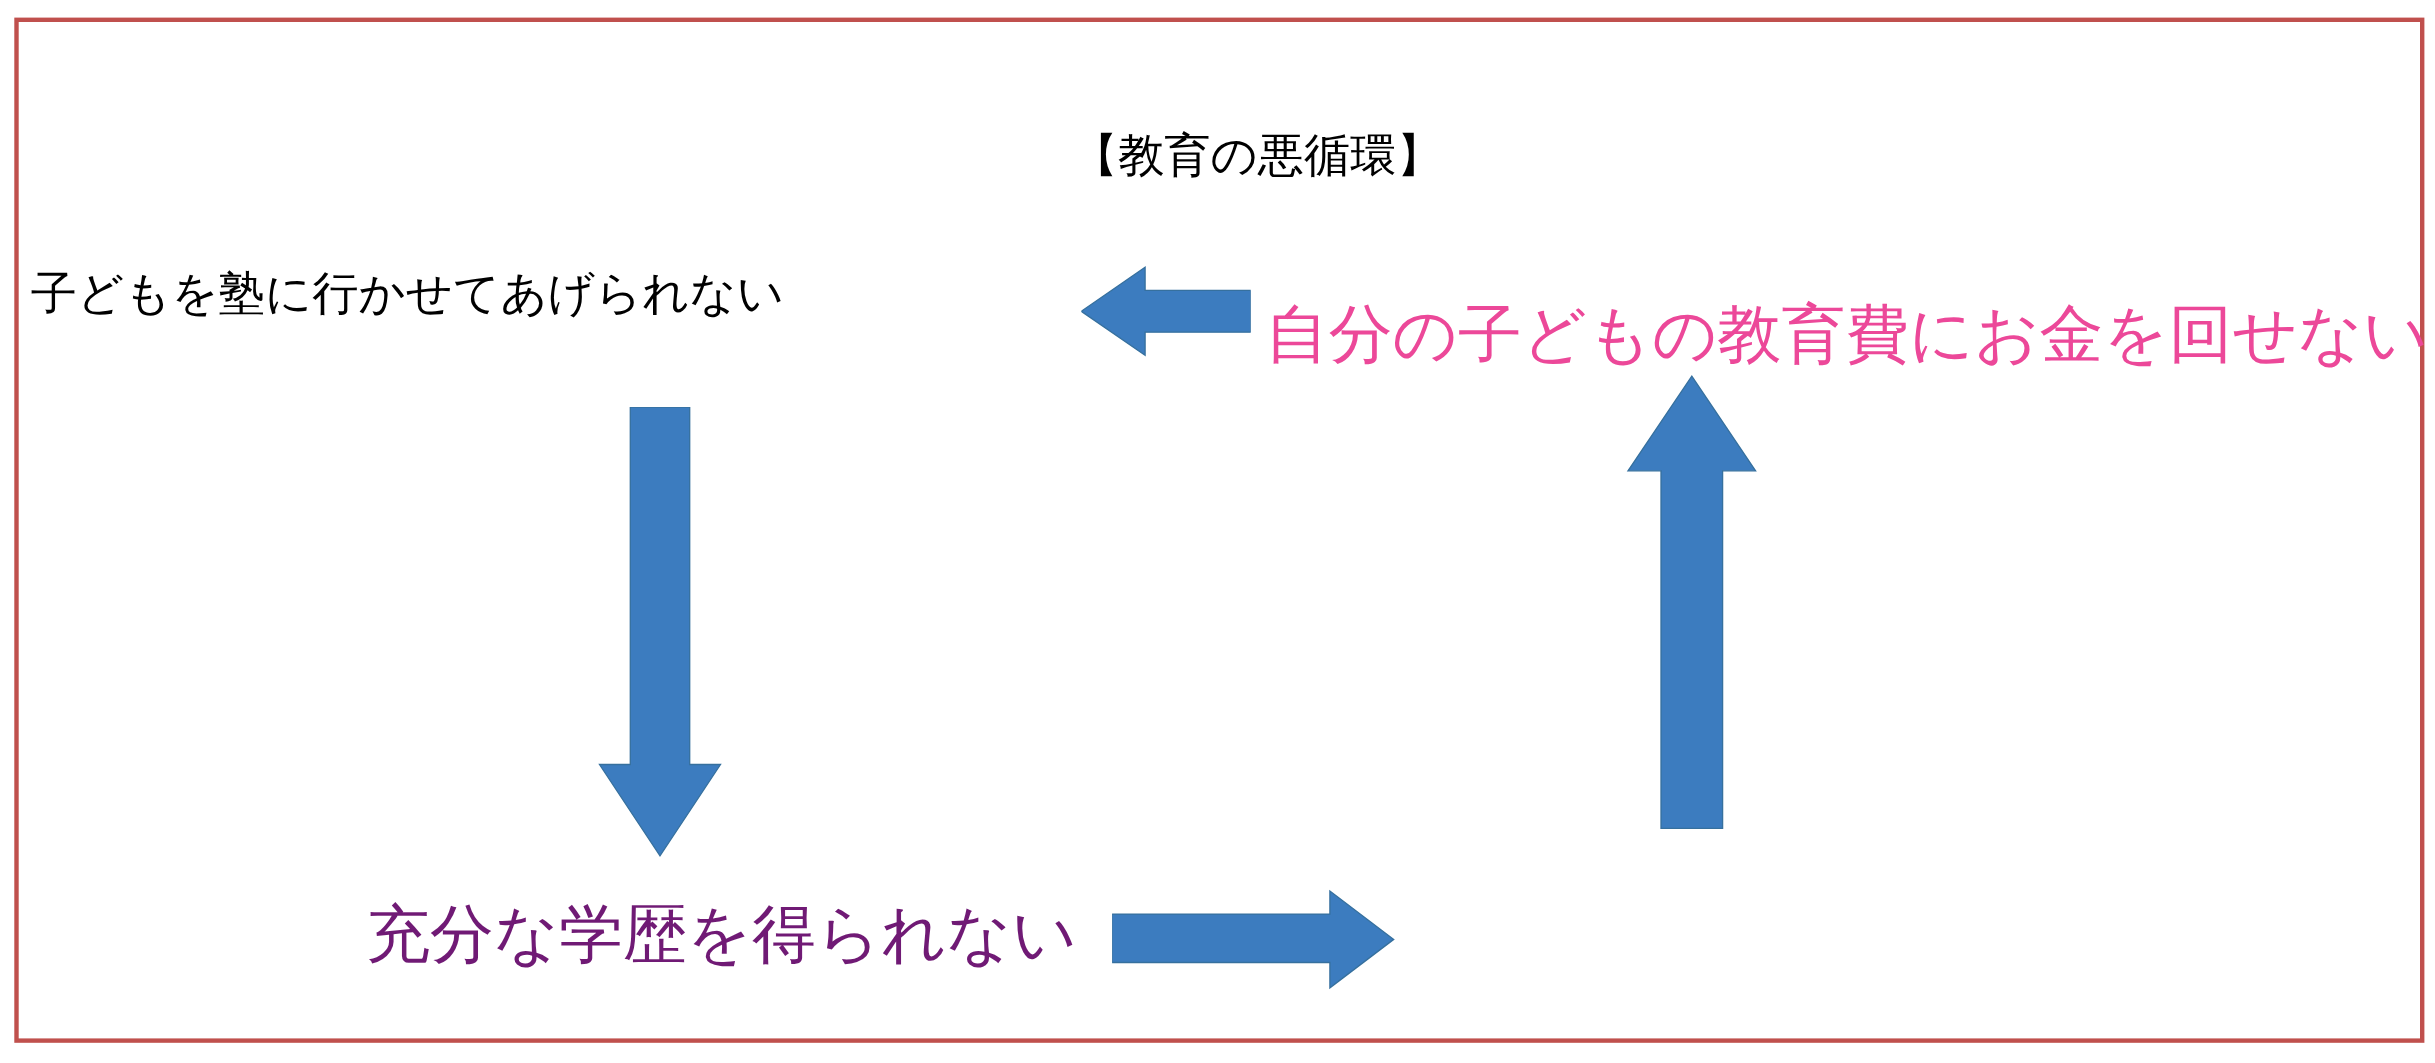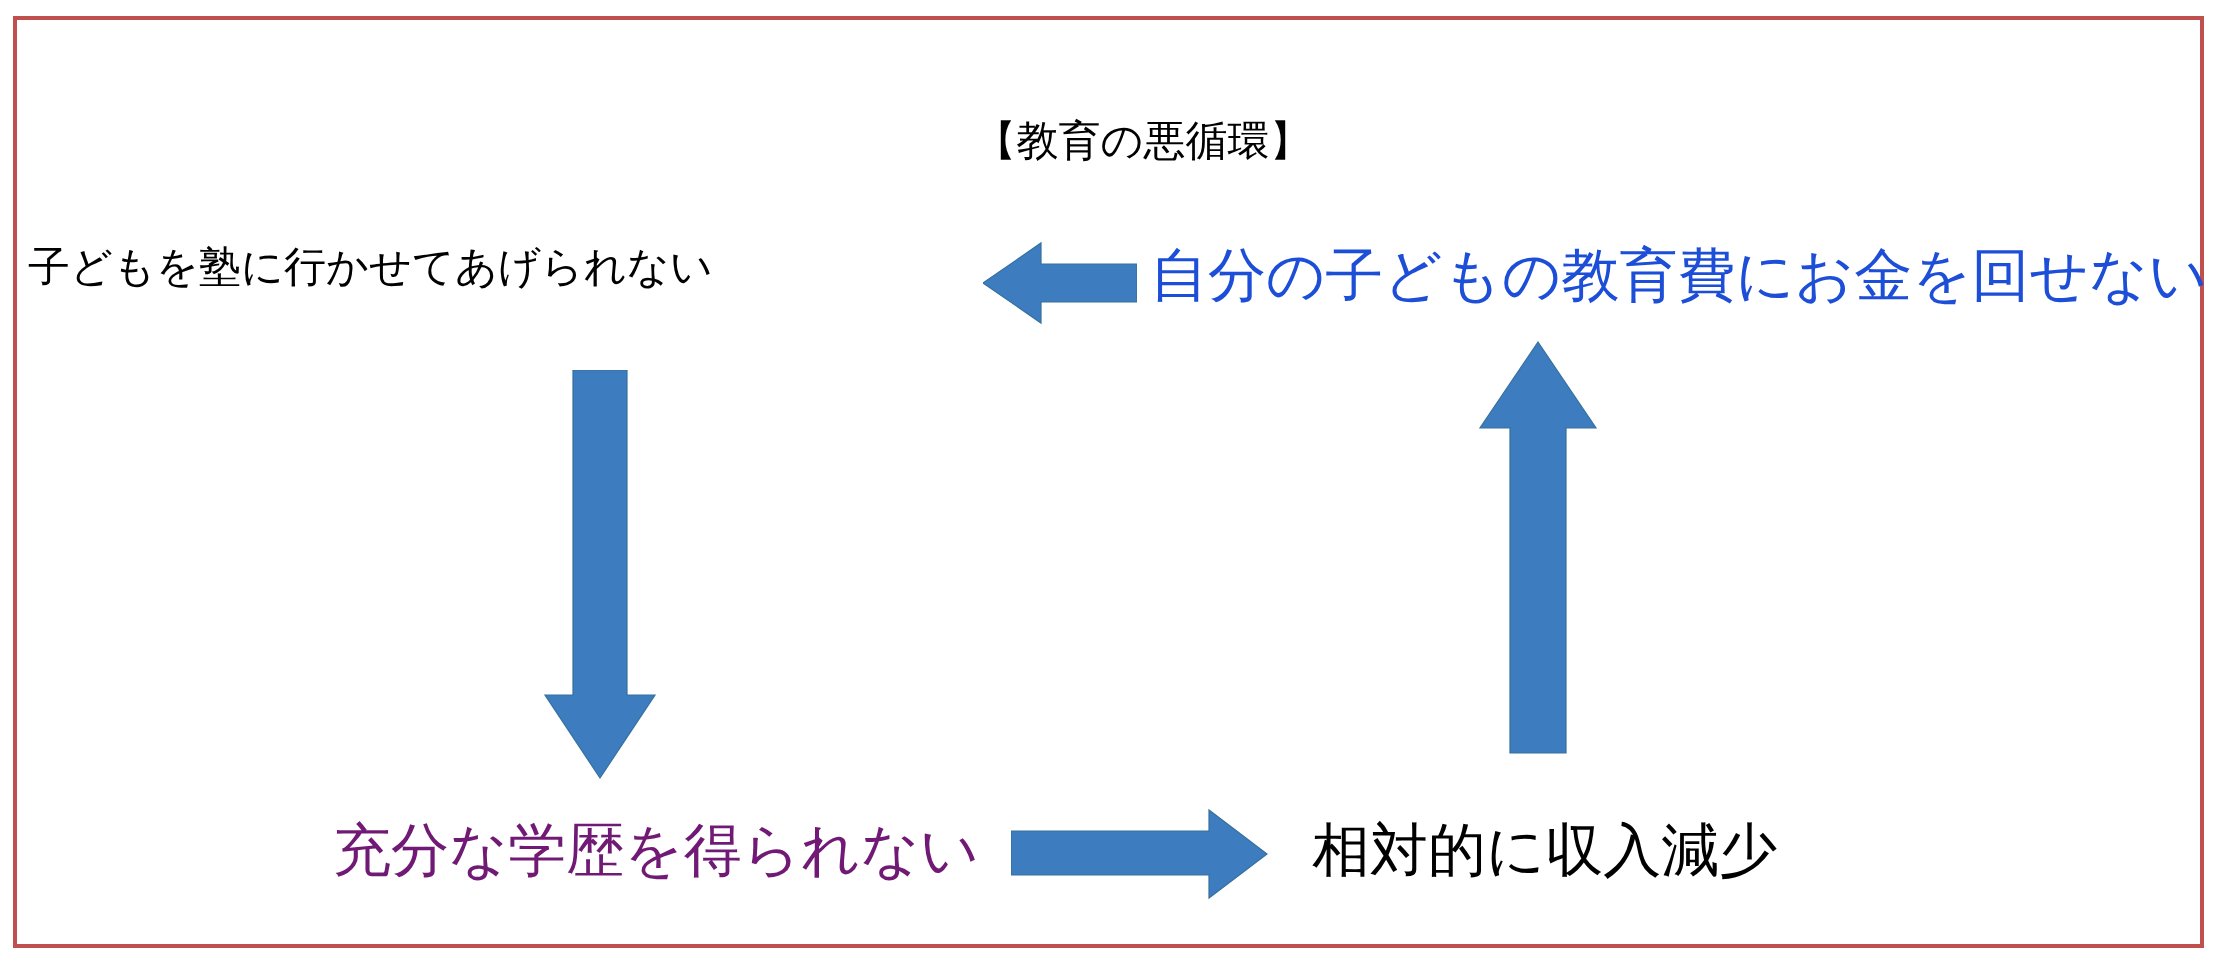--- a/index.html
+++ b/index.html
@@ -86,25 +86,24 @@
 <body>
 
 <div id="canvas" style="background: rgb(255, 255, 255);">
 
   <div id="frame" style="border-color: rgb(192, 80, 77); background: rgb(255, 255, 255);"></div>
 
   <div id="title" style="color: rgb(0, 0, 0); padding-left: 36px;">【教育の悪循環】</div>
 
   <div class="node-text" id="node-top-left" style="color: rgb(0, 0, 0);">子どもを塾に行かせてあげられない</div>
 
-  <div class="node-text" id="node-top-right" style="color: #1d4ed8;">自分の子どもの教育費にお金を回せない</div>
+  <div class="node-text" id="node-top-right" style="color: #ec4899; margin-top: 30px;">自分の子どもの教育費にお金を回せない</div>
 
   <div class="node-text" id="node-bottom-left" style="color: #701a75;">充分な学歴を得られない</div>
 
-  <div class="node-text" id="node-bottom-right" style="color: rgb(0, 0, 0);">相対的に収入減少</div>
 
   <div class="arrow" id="arrow-left">
     <svg width="154" height="84" viewBox="0 0 154 84">
       <polygon points="0,42 58,2 58,23 154,23 154,61 58,61 58,82" fill="#3c7cbf" stroke="#36709e" stroke-width="1.2" stroke-linejoin="miter"></polygon>
     </svg>
   </div>
 
   <div class="arrow" id="arrow-down">
     <svg width="114" height="410" viewBox="0 0 114 410">
       <polygon points="30,0 84,0 84,325 112,325 57,408 2,325 30,325" fill="#3c7cbf" stroke="#36709e" stroke-width="1.2" stroke-linejoin="miter"></polygon>

